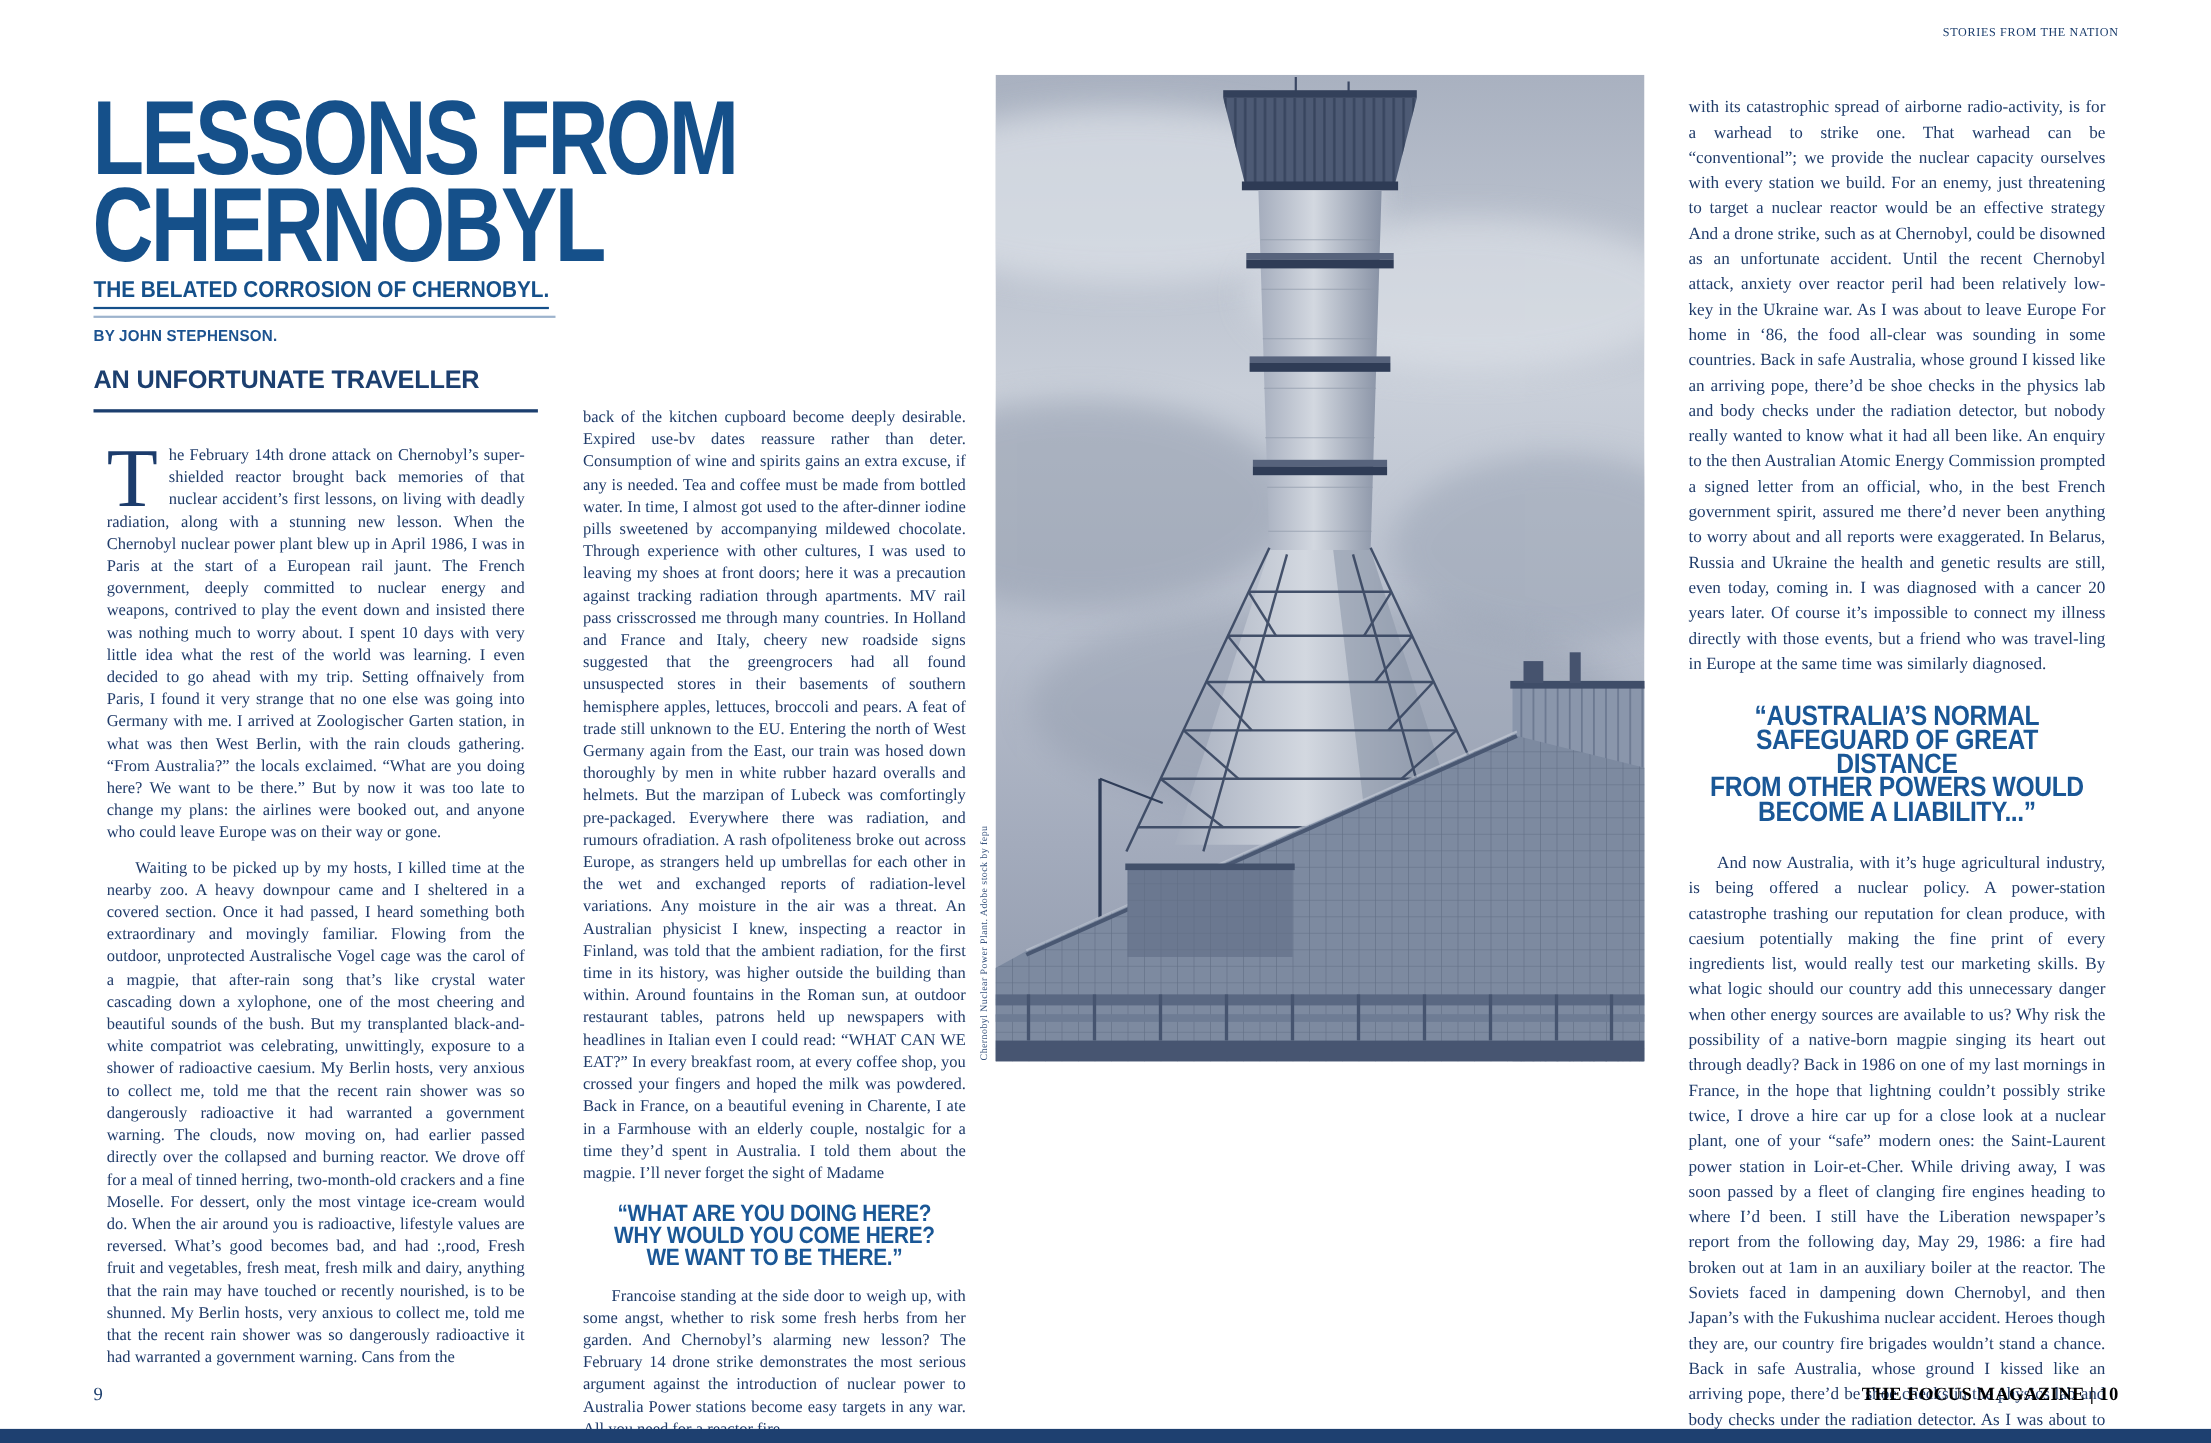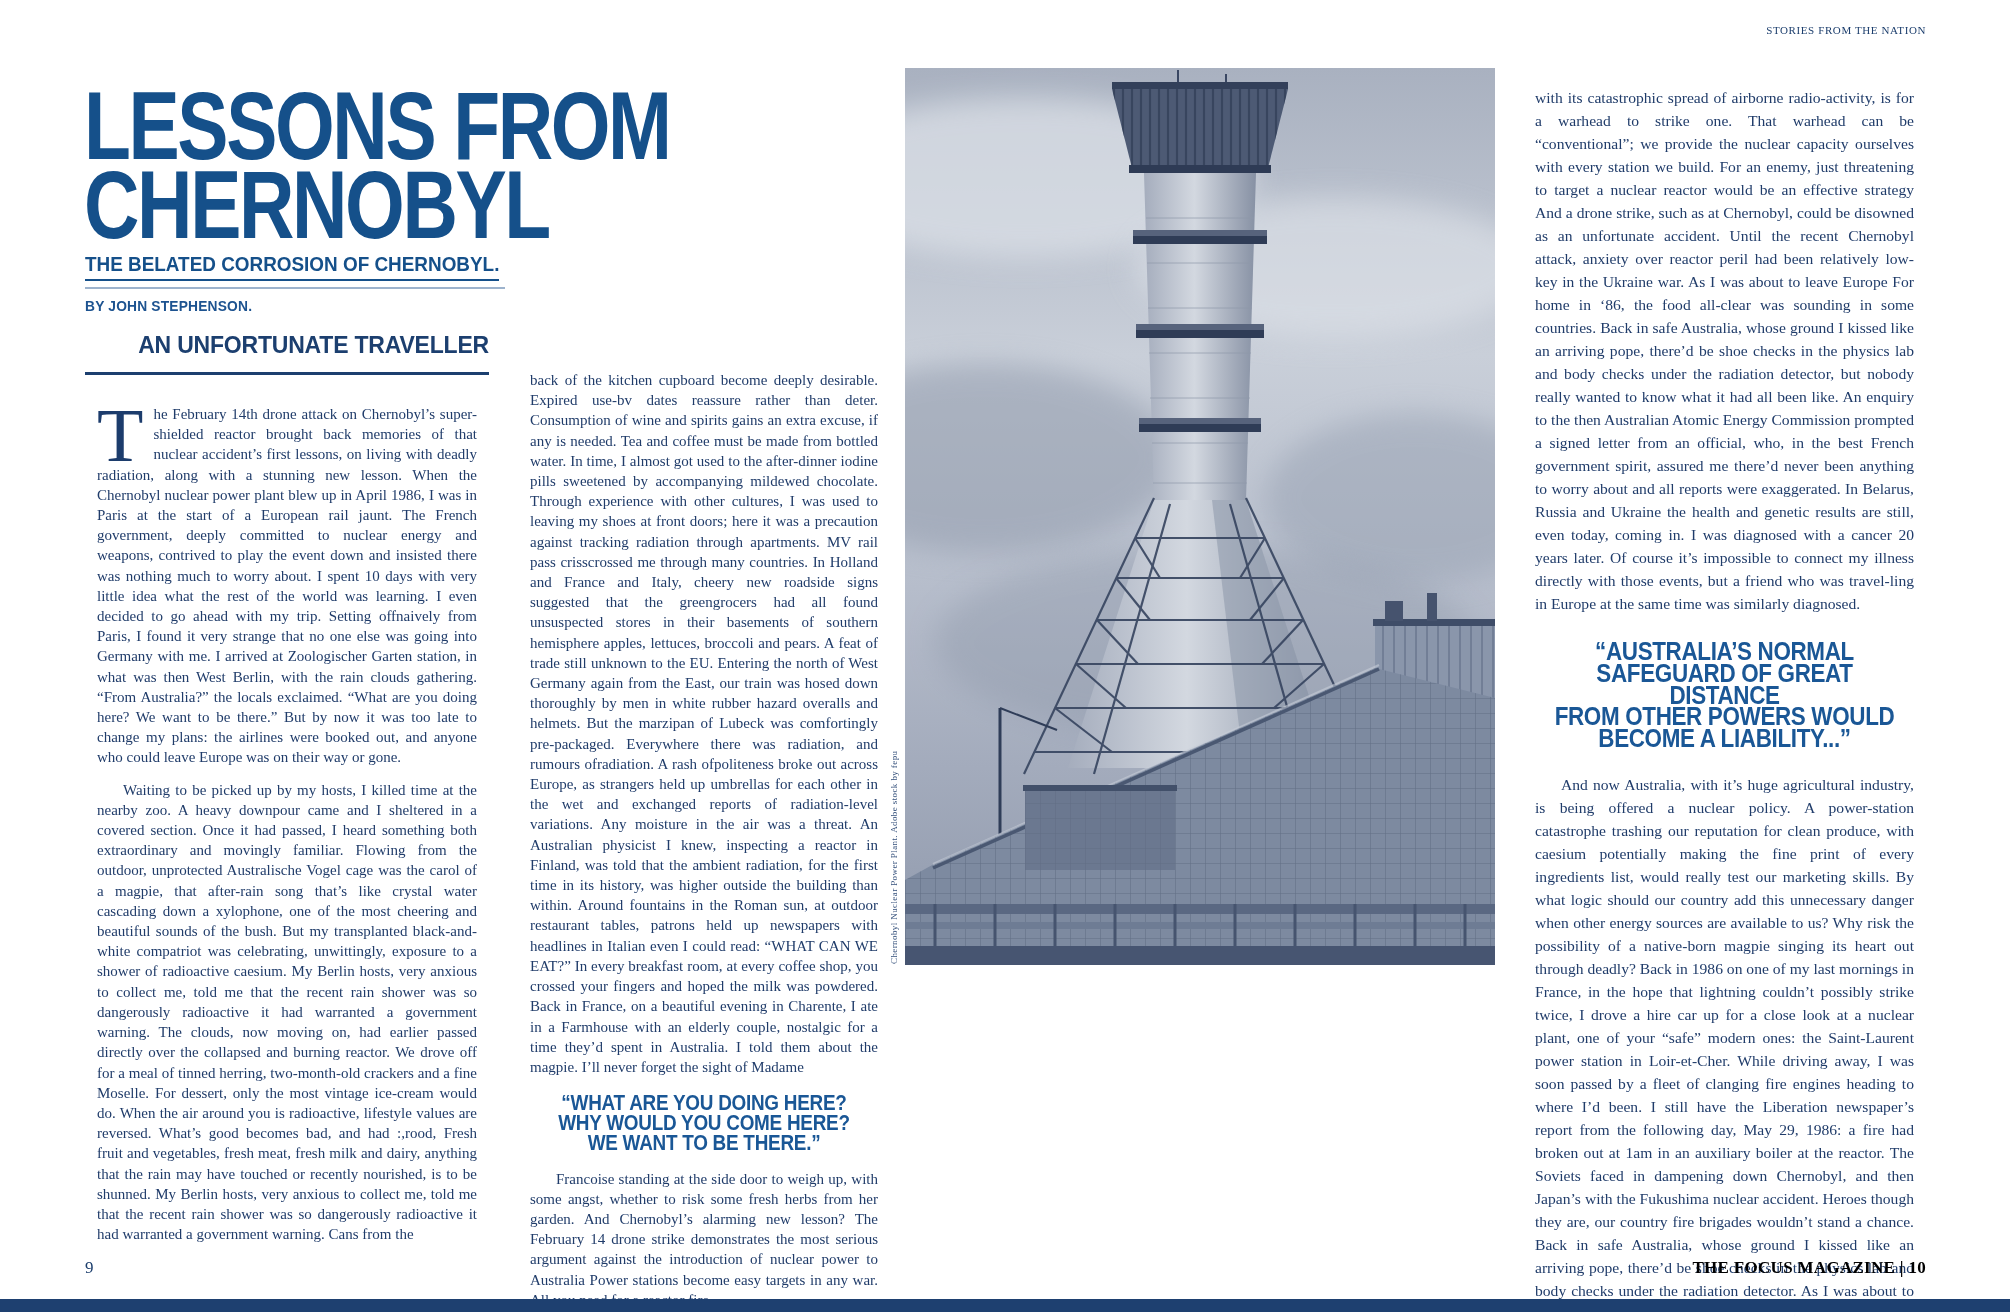--- a/index.html
+++ b/index.html
@@ -30,21 +30,21 @@
     left:85px;top:298px;font-family:"Liberation Sans", sans-serif;
     font-weight:bold;font-size:14.5px;color:#1d5390;letter-spacing:.2px;
     transform:scaleX(0.95);transform-origin:0 0;white-space:nowrap;
   }
 
   
   .section-head{
     left:85px;top:332px;width:404px;
     font-family:"Liberation Sans", sans-serif;font-weight:bold;
     font-size:23px;color:#1c3f6f;letter-spacing:-0.2px;
-    border-bottom:3px solid #1c3f6f;padding-bottom:13px;text-align:right;
+    border-bottom:3px solid #1c3f6f;padding-bottom:13px;
   }
 
   
   .bodycol{
     color:#203c6a;font-size:15px;line-height:20.2px;text-align:justify;
   }
   .col1{left:85px;top:392px;width:404px;}
   .col2{left:518px;top:358px;width:372px;}
   .bodycol p{margin:12px;}
   .bodycol p.indent{text-indent:26px;}

